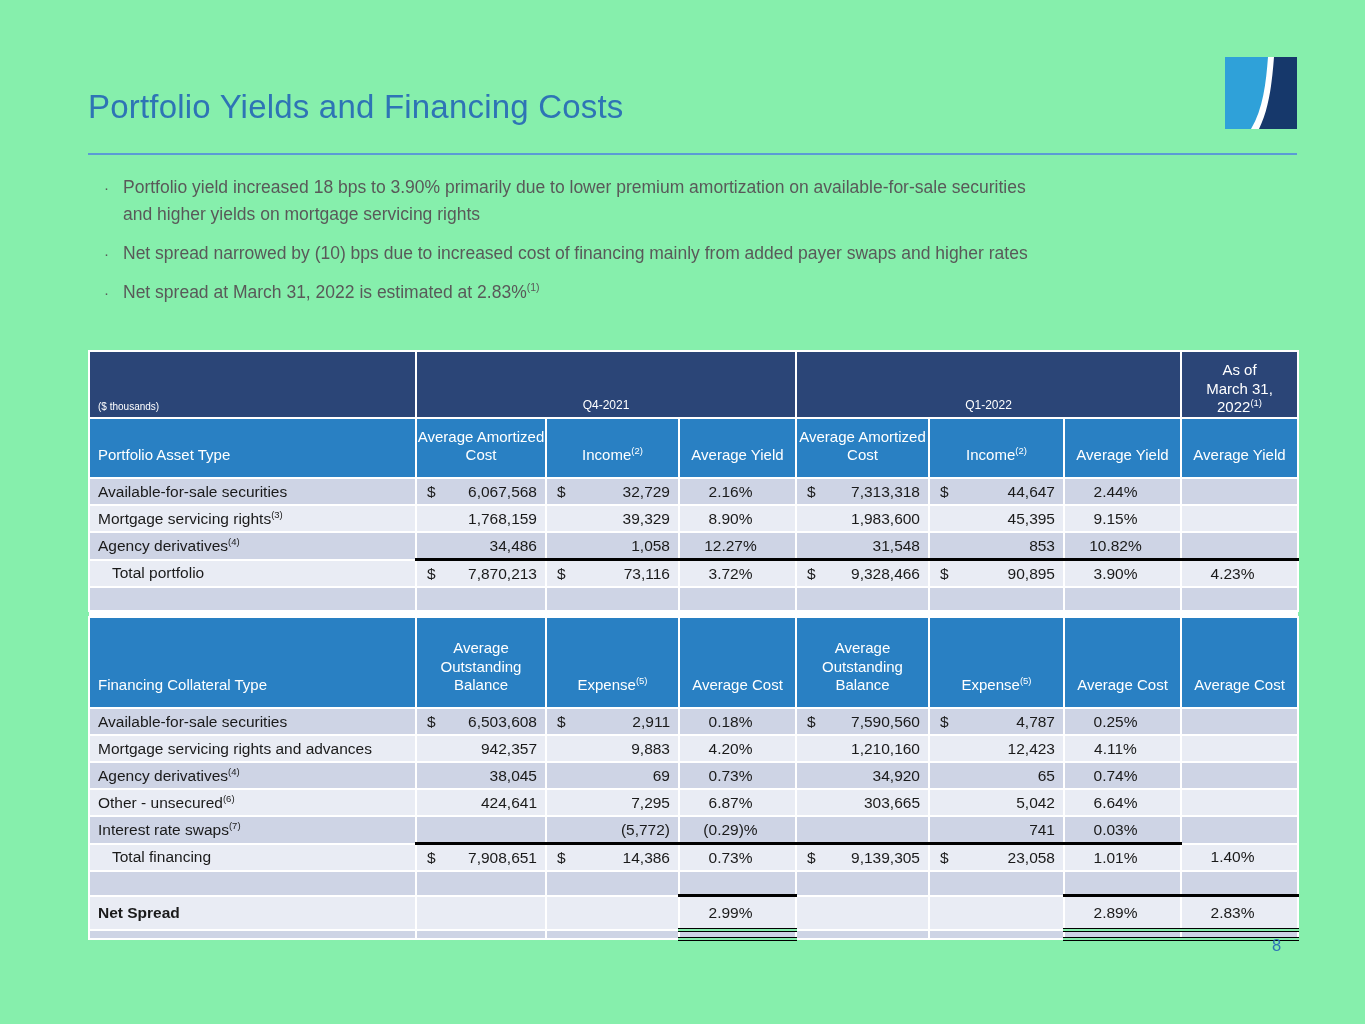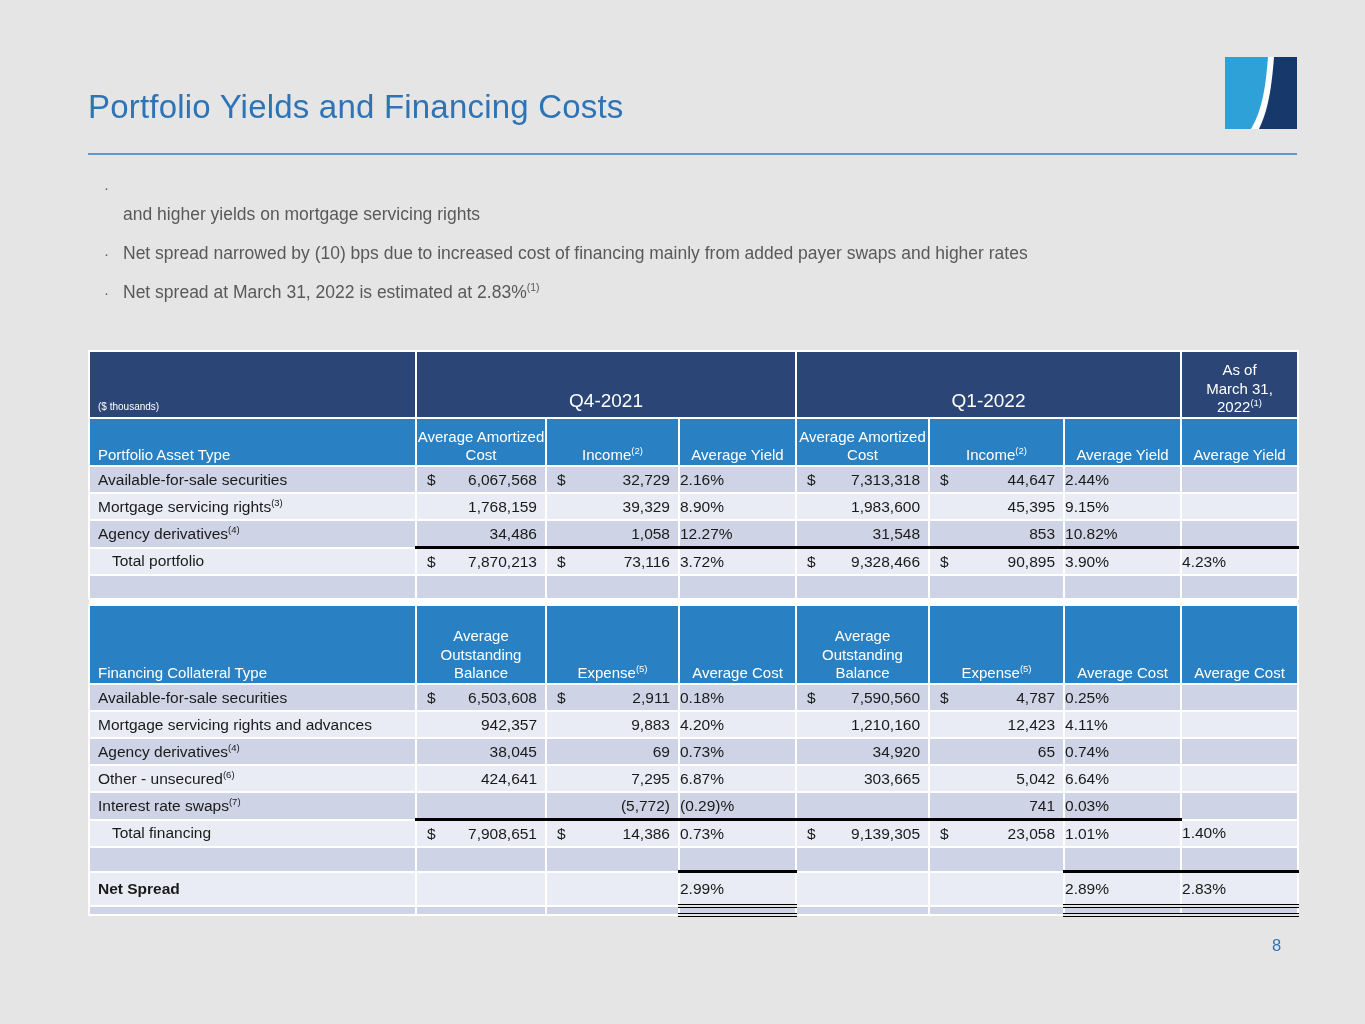--- a/index.html
+++ b/index.html
@@ -1,17 +1,17 @@
 <!DOCTYPE html>
 <html><head>
 <meta charset="utf-8">
 <style>
   html,body{margin:0;padding:0;background:#fff;}
   .slide{
-    position:relative;width:1365px;height:1024px;background:#e5e5e5;
+    position:relative;width:1365px;height:1024px;background:#86efac;
     font-family:"Liberation Sans", sans-serif;overflow:hidden;
   }
   
   .title{
     position:absolute;left:88px;top:88px;width:1000px;
     font-size:33px;color:#2E74B5;letter-spacing:0.2px;
   }
   .title-rule{
     position:absolute;left:88px;top:153px;width:1209px;height:2px;background:#5B9BD5;
   }
@@ -27,36 +27,36 @@
     position:absolute;left:88px;top:350px;width:1209px;
     border-collapse:collapse;table-layout:fixed;
     font-size:15.5px;color:#1a1a1a;
   }
   .fin-table td{
     border:2px solid #fff;padding:0;overflow:hidden;white-space:nowrap;
   }
   
   tr.hdr-navy td{background:#2B4577;color:#fff;vertical-align:bottom;height:60px;}
   tr.hdr-blue td{background:#2980C3;color:#fff;vertical-align:bottom;text-align:center;
-                 font-size:15px;line-height:1.25;white-space:normal;padding-bottom:0;}
+                 font-size:15px;line-height:1.25;white-space:normal;padding-bottom:12px;}
   tr.hdr-blue1 td{height:46px;}
   tr.hdr-blue2 td{height:77px;}
   td.units{font-size:10px;padding:0 0 5px 8px;text-align:left;}
-  td.group{text-align:center;font-size:19px;padding-bottom:5px;}
+  td.group{text-align:center;font-size:12px;padding-bottom:5px;}
   td.asof{text-align:center;font-size:15px;line-height:1.25;white-space:normal;}
   td.hl{text-align:left !important;padding-left:8px;}
   .fin-table sup{font-size:9.5px;line-height:0;vertical-align:super;}
   
   tr.dr td{height:25px;}
   tr.r-dark td{background:#CED4E5;}
   tr.r-light td{background:#E9ECF4;}
   td.lbl{text-align:left;padding-left:8px;margin-top:16px;}
   td.lbl-ind{text-align:left;padding-left:22px;}
   .money{display:flex;justify-content:space-between;padding:0 8px 0 10px;}
-  td.pct{text-align:left;padding-right:14px;}
+  td.pct{text-align:center;padding-right:14px;}
   
   td.bbk{border-bottom:3px solid #000000;}
   td.btk{border-top:3px solid #000;}
   td.bdbl{border-bottom:4px double #000;}
   tr.blank td{height:22px;}
   tr.thin td{height:5px;}
   tr.gap td{background:#fff;border:none;height:4px;}
   tr.netspread td{height:31px;}
   td.bold{font-weight:bold;}
   
@@ -73,21 +73,21 @@
     <rect x="0" y="0" width="72" height="72" fill="#2FA1D9"></rect>
     <path d="M46,0 L72,0 L72,72 L30,72 C42,52 44,26 46,0 Z" fill="#16386B"></path>
     <path d="M26,72 C38,52 41,26 43,0 L49,0 C47,26 44,52 34,72 Z" fill="#ffffff"></path>
   </svg>
 
   <div class="title-rule"></div>
 
   <div class="bullets">
     <div class="bullet">
       <span class="dot">·</span>
-      <span><br><span>and higher yields on mortgage servicing rights</span></span>
+      <span><span>Portfolio yield increased 18 bps to 3.90% primarily due to lower premium amortization on available-for-sale securities</span><br><span>and higher yields on mortgage servicing rights</span></span>
     </div>
     <div class="bullet">
       <span class="dot">·</span>
       <span><span>Net spread narrowed by (10) bps due to increased cost of financing mainly from added payer swaps and higher rates</span></span>
     </div>
     <div class="bullet">
       <span class="dot">·</span>
       <span><span>Net spread at March 31, 2022 is estimated at 2.83%</span><sup>(1)</sup></span>
     </div>
   </div>

